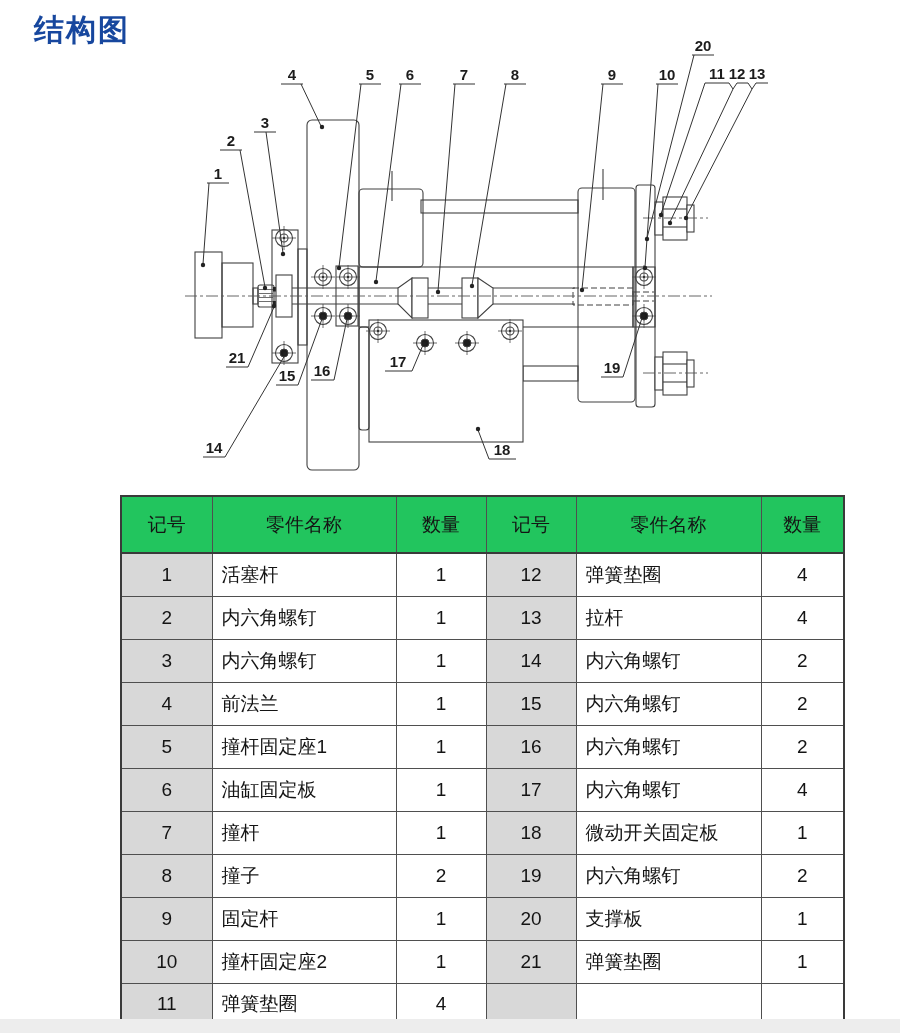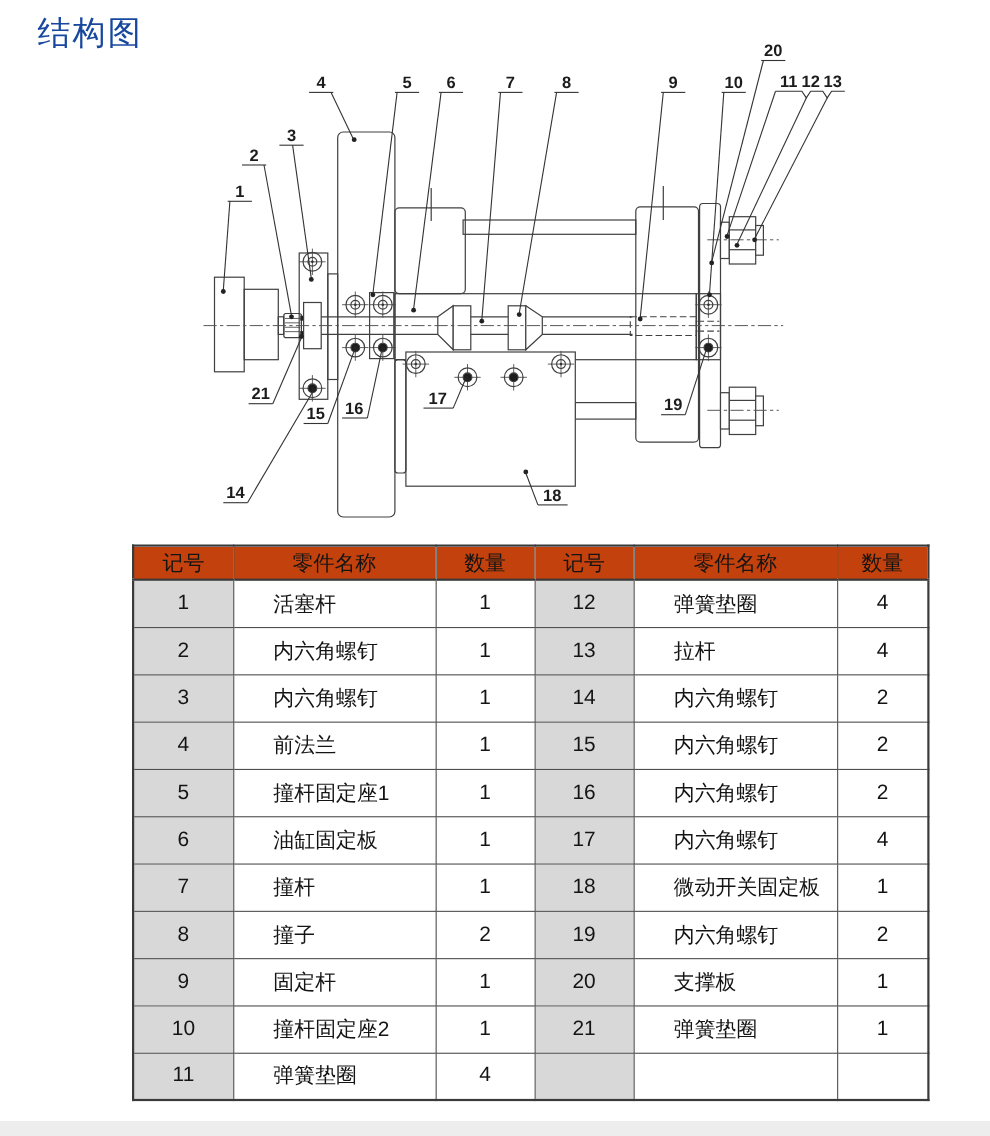--- a/index.html
+++ b/index.html
@@ -2,42 +2,42 @@
 <html><head>
 <meta charset="utf-8">
 <style>
   html,body{margin:0;padding:0}
   body{
     width:900px;height:1033px;position:relative;background:#ffffff;
     font-family:"Liberation Sans","DejaVu Sans",sans-serif;overflow:hidden;
   }
   .page-title{
     position:absolute;left:34px;top:10px;
-    font-size:30px;font-weight:normal;color:#17479e;letter-spacing:2px;
+    font-size:30px;font-weight:bold;color:#17479e;letter-spacing:2px;
   }
   svg.drawing{position:absolute;left:0;top:0}
   svg.drawing .ln{stroke:#404040;stroke-width:1.1;fill:none}
   svg.drawing .fillw{stroke:#404040;stroke-width:1.1;fill:#ffffff}
   svg.drawing .thin{stroke:#4a4a4a;stroke-width:0.8;fill:none}
   svg.drawing .cl{stroke:#555;stroke-width:0.9;fill:none;stroke-dasharray:12 3 3 3}
   svg.drawing .hid{stroke:#404040;stroke-width:1;fill:none;stroke-dasharray:6 3}
   svg.drawing .lead{stroke:#333;stroke-width:1;fill:none}
   svg.drawing .dot{fill:#222;stroke:none}
   svg.drawing text.callout{font:bold 15px "Liberation Sans","DejaVu Sans",sans-serif;fill:#1c1c1c;text-anchor:middle}
   table.parts{
     position:absolute;left:120px;top:495px;border-collapse:collapse;table-layout:fixed;
     border:2px solid #3a3a3a;
   }
   table.parts th,table.parts td{
     border:1px solid #4f4f4f;height:43px;box-sizing:border-box;
     font-size:19px;color:#141414;font-weight:normal;overflow:hidden;white-space:nowrap;
   }
-  table.parts tr.head th{background:#c2410c;height:31px;border-bottom:2px solid #3a3a3a;text-align:center}
+  table.parts tr.head th{background:#22c55e;height:57px;border-bottom:2px solid #3a3a3a;text-align:center}
   table.parts td.mark{background:#d8d8d8;text-align:center}
-  table.parts td.name{text-align:left;padding-left:36px}
+  table.parts td.name{text-align:left;padding-left:9px}
   table.parts td.qty{text-align:center}
   .bottom-strip{position:absolute;left:0;bottom:0;width:900px;height:14px;background:#ededed}
 </style>
 </head>
 <body>
 
 <div class="page-title">结构图</div>
 
 <svg class="drawing" width="900" height="492" viewBox="0 0 900 492">
   <defs>

